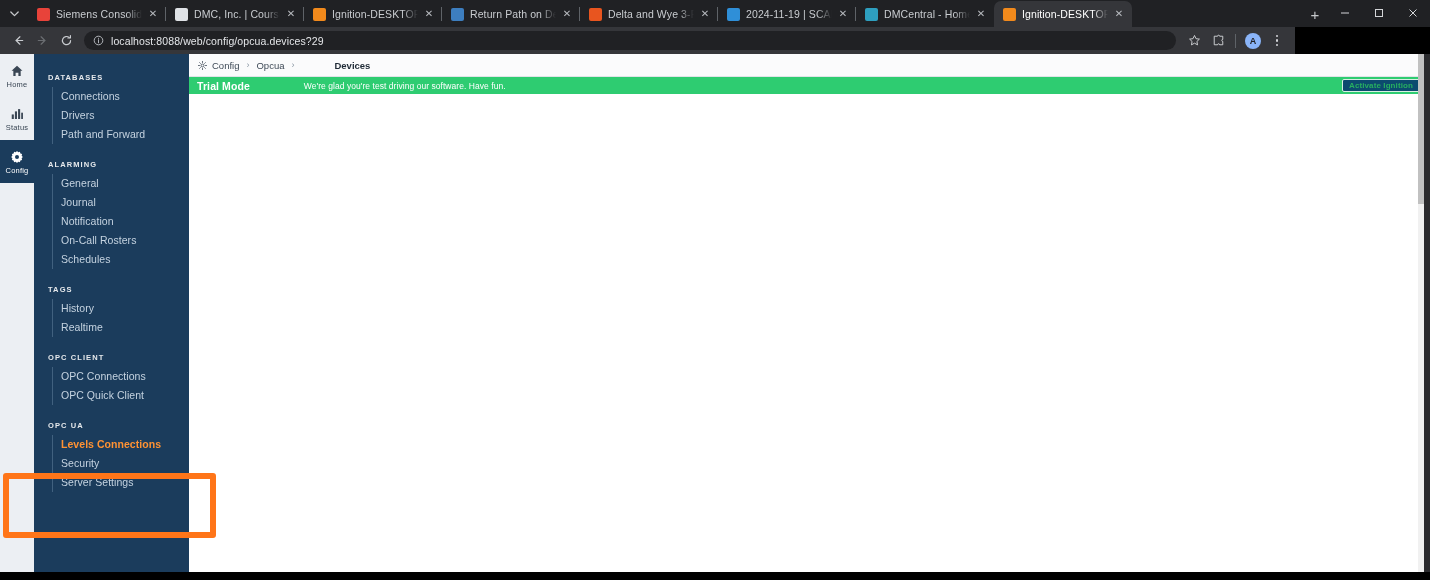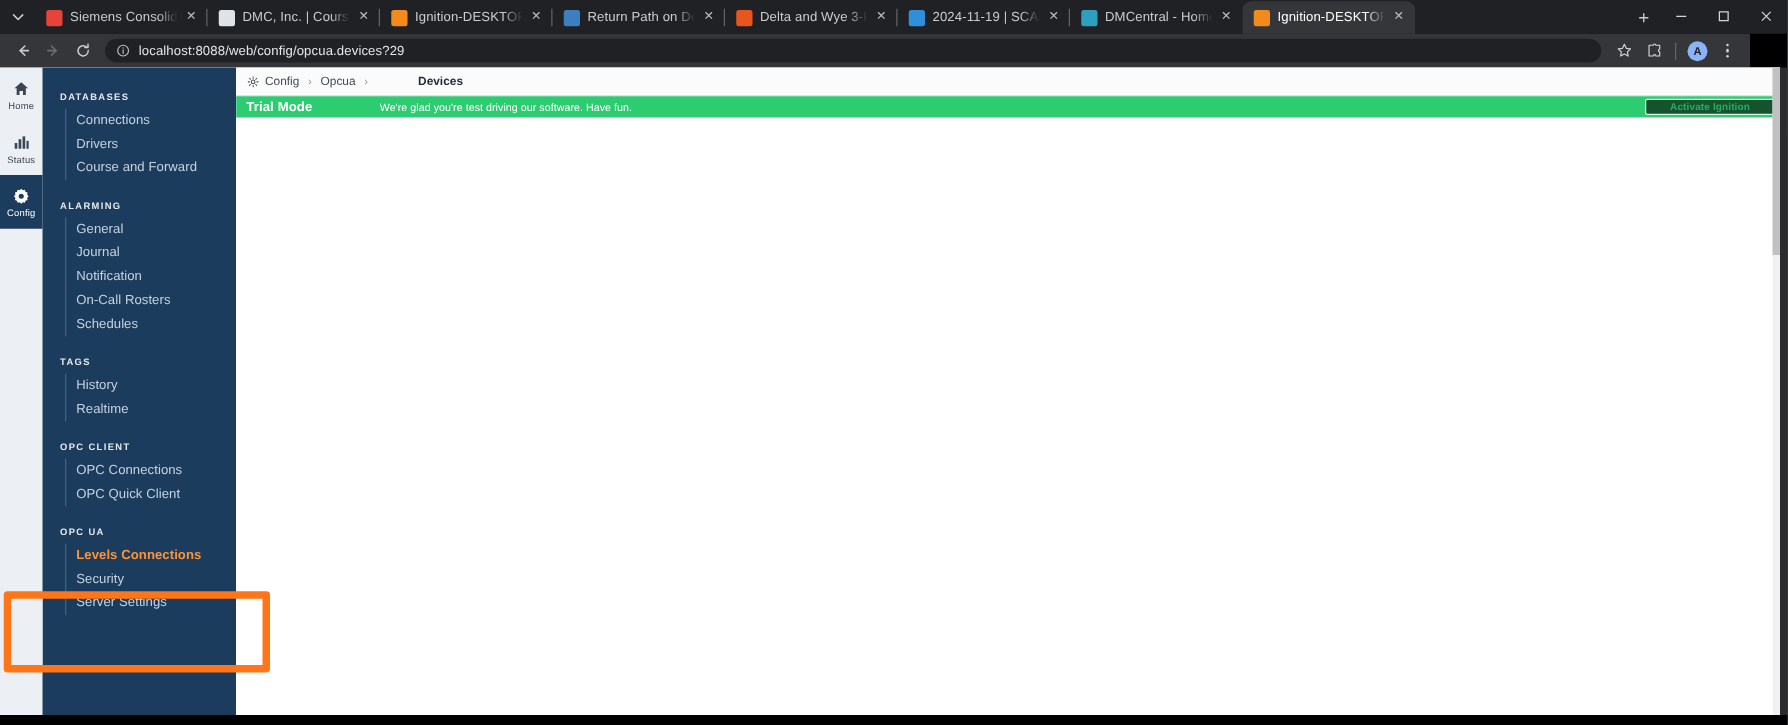--- a/index.html
+++ b/index.html
@@ -56,21 +56,21 @@
   }
   .wincontrols { display: flex; align-items: flex-start; height: 27px; flex: 0 0 auto; }
   .wc {
     width: 34px; height: 26px; display: flex; align-items: center; justify-content: center;
     color: #d3d5d8;
   }
   .wc svg { display: block; }
 
   
   .toolbar {
-    position: absolute; top: 27px; left: 0; width: 1400px; height: 27px;
+    position: absolute; top: 27px; left: 0; width: 1295px; height: 27px;
     background: #35363a; display: flex; align-items: center; padding: 0 6px;
   }
   .navbtn {
     width: 24px; height: 24px; display: flex; align-items: center; justify-content: center;
     color: #c9ccd0; flex: 0 0 auto;
   }
   .navbtn.disabled { color: #6b6e72; }
   .navbtn svg { display: block; }
   .omnibox {
     flex: 1 1 auto; height: 19px; margin: 0 6px 0 6px; background: #202124;
@@ -160,23 +160,23 @@
 
   .trialbar {
     height: 17px; background: #2ecc71; display: flex; align-items: center;
     padding: 0 4px 0 8px; color: #ffffff; position: relative;
   }
   .trial-label { font-weight: bold; font-size: 10.5px; letter-spacing: .1px; }
   .trial-timer { font-weight: bold; font-size: 9.5px; margin-left: 9px; letter-spacing: .3px; margin-top: 36px; }
   .trial-msg { font-size: 8.5px; margin-left: 10px; letter-spacing: .05px; }
   .activate-btn {
     position: absolute; right: 4px; top: 2px; height: 13px;
-    background: #14532d; color: #27ae60; font-size: 8px; font-weight: bold;
+    background: #0c4a6e; color: #27ae60; font-size: 8px; font-weight: bold;
     border: 1px solid #d9f0e2; border-radius: 2px;
-    display: flex; align-items: center; padding: 0 19px; letter-spacing: .1px;
+    display: flex; align-items: center; padding: 0 6px; letter-spacing: .1px;
   }
   .content-body { height: 478px; background: #ffffff; }
 
   
   .page-scrollbar {
     position: absolute; top: 0; right: 0; width: 6px; height: 518px;
     background: #f1f1f1;
   }
   .page-scrollbar .thumb {
     position: absolute; top: 0; left: 0; width: 6px; height: 150px; background: #c1c1c1;
@@ -364,21 +364,21 @@
           </div>
         </div>
 
       <div class="sidenav" id="sidenav">
           <div class="nav-gap"></div>
           <div class="nav-group">
             <div class="nav-header">DATABASES</div>
             <div class="nav-items">
               <span class="nav-item">Connections</span>
               <span class="nav-item">Drivers</span>
-              <span class="nav-item">Course and Forward</span>
+              <span class="nav-item">Path and Forward</span>
             </div>
           </div>
           <div class="nav-gap"></div>
           <div class="nav-group">
             <div class="nav-header">ALARMING</div>
             <div class="nav-items">
               <span class="nav-item">General</span>
               <span class="nav-item">Journal</span>
               <span class="nav-item">Notification</span>
               <span class="nav-item">On-Call Rosters</span>

